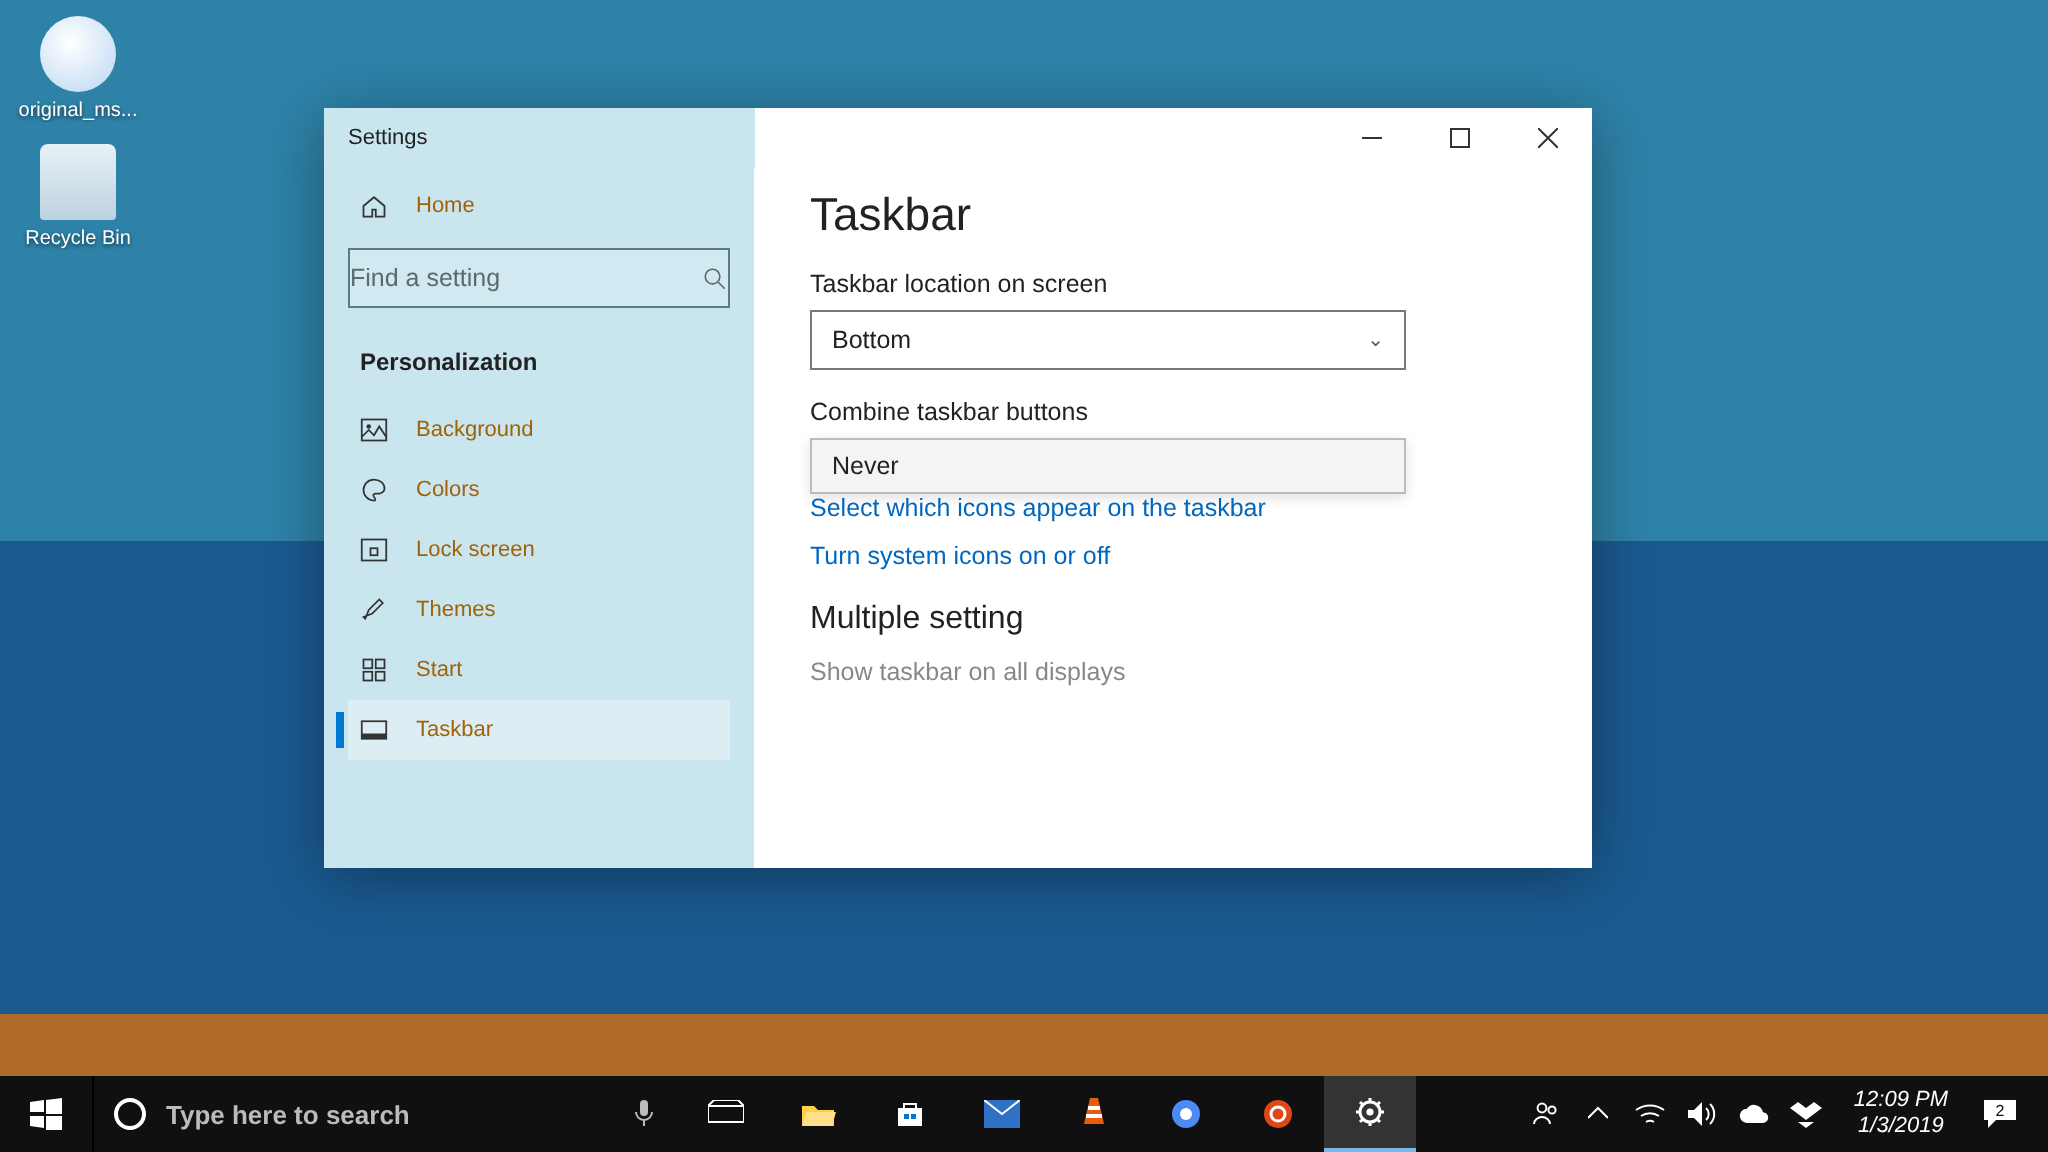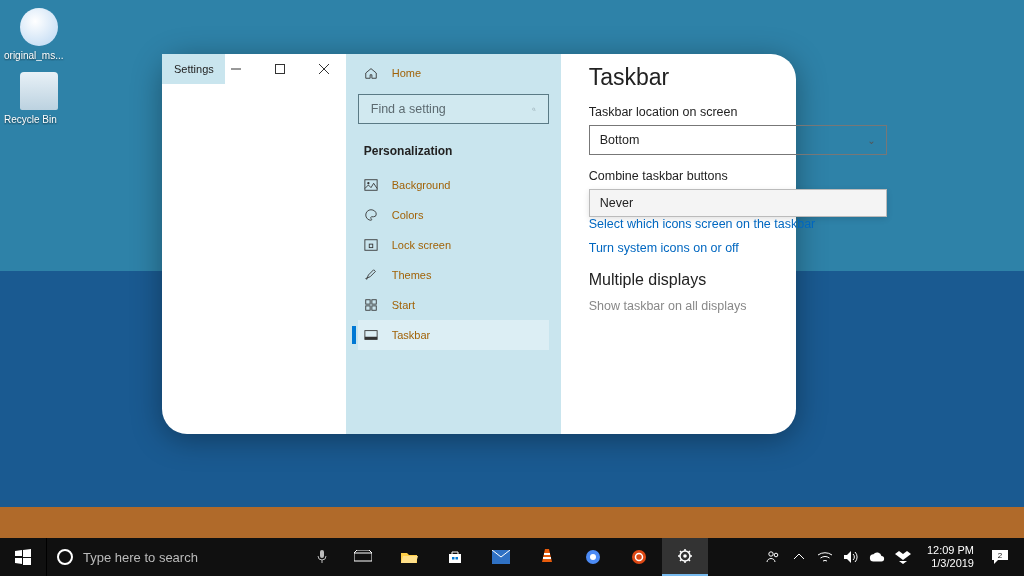--- a/index.html
+++ b/index.html
@@ -11,43 +11,42 @@
   width: 1024px; height: 576px;
   background: linear-gradient(to bottom,
     #2e82a8 0%, #2e82a8 47%,
     #1a5a91 47%, #1a5a91 88%,
     #b06a2a 88%, #b06a2a 100%);
 }
 
 .desktop-icon {
   position: absolute;
   width: 70px;
-  text-align: left;
+  text-align: center;
   color: #fff;
   font-size: 10px;
   cursor: pointer;
 }
 .desktop-icon .ic {
   width: 38px; height: 38px;
   margin: 0 auto 4px;
 }
 .desktop-icon.mail .ic { background: radial-gradient(circle at 40% 35%, #fff, #b9d6f2); border-radius: 50%; }
 .desktop-icon.bin .ic { background: linear-gradient(#e8f1f7,#bcd2e0); border-radius: 4px 4px 2px 2px; }
 .desktop-icon .lbl { text-shadow: 0 1px 2px rgba(0,0,0,.6); white-space: nowrap; overflow: hidden; text-overflow: ellipsis; }
 
 
 .window {
   position: absolute;
   left: 162px; top: 54px;
   width: 634px; height: 380px;
   background: #fff;
   box-shadow: 0 5px 30px rgba(0,0,0,.35);
   display: flex;
-  flex-direction: row;
-  border-radius: 25px;
+  flex-direction: column;
 }
 .titlebar {
   height: 30px;
   display: flex;
   align-items: center;
   padding-left: 12px;
   font-size: 11px;
   color: #222;
   background: linear-gradient(to right, #c9e5ee 0%, #c9e5ee 34%, #fff 34%, #fff 100%);
 }
@@ -80,21 +79,21 @@
 .side-item.selected { background: rgba(255,255,255,.35); }
 .side-item.selected::before {
   content: ""; position: absolute; margin-left: -12px;
   width: 4px; height: 18px; background: #0078d4;
 }
 .category-label { font-size: 12px; font-weight: 700; padding: 10px 6px 12px; color: #222; }
 .search {
   display: flex; align-items: center;
   border: 1px solid #5a7a85;
   background: rgba(255,255,255,.15);
-  padding: 0 12px;
+  padding: 0 0;
   height: 30px;
   margin: 6px 0 10px;
 }
 .search input {
   flex: 1; border: none; background: transparent; outline: none;
   font-size: 12.5px; color: #333;
 }
 .search input::placeholder { color: #5c6a70; }
 
 
@@ -137,30 +136,30 @@
 }
 .tbtn {
   width: 46px; display: flex; align-items: center; justify-content: center;
   cursor: pointer;
 }
 .tbtn.active { background: #333; border-bottom: 2px solid #76b9ed; }
 .start svg { width: 16px; height: 16px; fill: #fff; }
 .tsearch {
   width: 258px; display: flex; align-items: center; gap: 10px;
   background: #101010; border-left: 1px solid #000;
-  padding: 16px 10px; cursor: text;
+  padding: 16px 10px; cursor: text; font-weight: bold;
 }
 .tsearch .circ { width: 16px; height: 16px; border: 2px solid #fff; border-radius: 50%; }
 .tsearch .ph { font-size: 13px; color: #bbb; flex: 1; }
 .mic { width: 36px; display:flex; align-items:center; justify-content:center; }
 .tray {
   margin-left: auto; display: flex; align-items: center;
   gap: 10px; padding: 0 8px; font-size: 11px;
 }
-.tray .clock { text-align: right; line-height: 1.15; margin-left: 6px; }
+.tray .clock { text-align: center; line-height: 1.15; margin-left: 6px; font-style: italic; }
 .tray .ico { width: 16px; height: 16px; display:flex; align-items:center; justify-content:center; cursor:pointer; }
 .notif { width: 32px; display:flex; align-items:center; justify-content:center; cursor:pointer; }
 
 svg { display: block; }
 </style>
 </head>
 <body>
 
 <div class="desktop">
 
@@ -281,24 +280,24 @@
           <span>Bottom</span>
           <span class="chev">⌄</span>
         </div>
 
         <div style="height:14px"></div>
         <div class="fld-label">Combine taskbar buttons</div>
         <div class="dropdown-open">
           <div class="opt">Never</div>
         </div>
 
-        <div class="link">Select which icons screen on the taskbar</div>
+        <div class="link">Select which icons appear on the taskbar</div>
         <div class="link">Turn system icons on or off</div>
 
-        <h2>Multiple displays</h2>
+        <h2>Multiple setting</h2>
         <div class="muted">Show taskbar on all displays</div>
 
       </div>
     </div>
   </div>
 
   <div class="taskbar">
     <div class="tbtn start">
       <svg viewBox="0 0 16 16">
           <path d="M0 2l7-1v6H0zM8 1l8-1v8H8zM0 9h7v6l-7-1zM8 9h8v8l-8-1z"></path>

